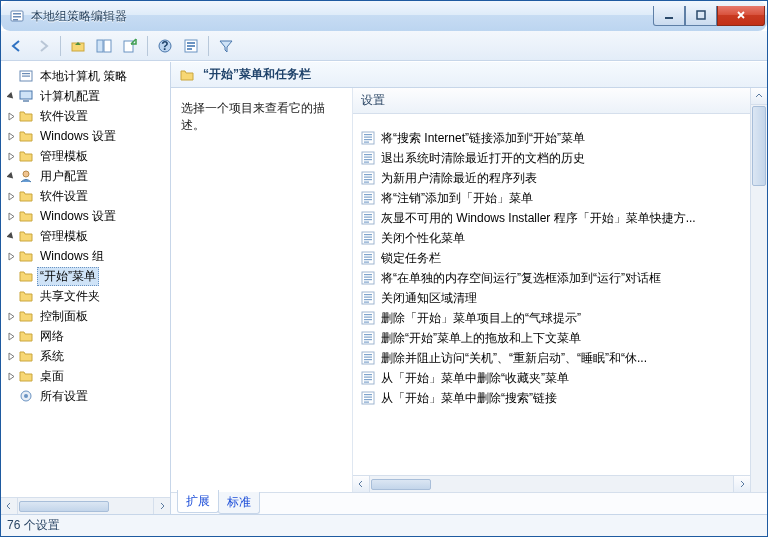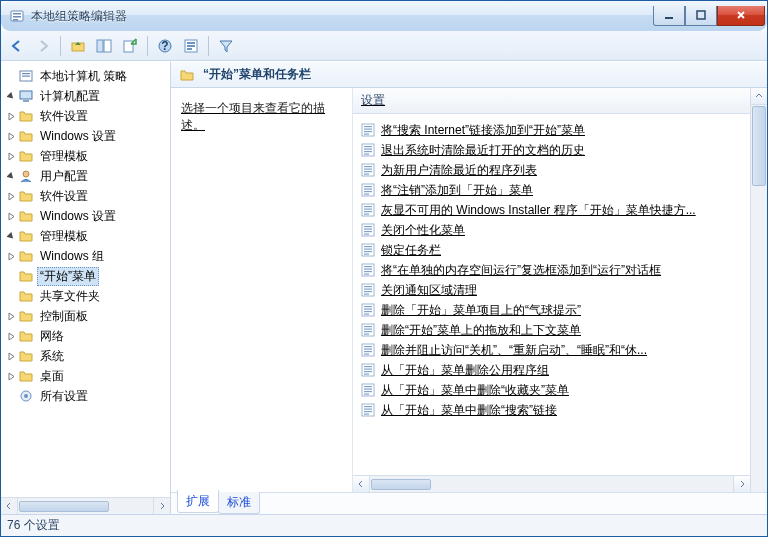--- a/index.html
+++ b/index.html
@@ -36,29 +36,29 @@
 .nicon { width: 16px; height: 16px; margin: 0 3px 0 1px; display: inline-flex; align-items: center; justify-content: center; }
 .nlabel { padding: 1px 3px; }
 .node.selected .nlabel { background: #cfe3f7; border: 1px dotted #6a93c2; padding: 0 2px; }
 .children { padding-left: 16px; }
 
 .right { flex: 1; display: flex; flex-direction: column; min-width: 0; }
 .header { height: 26px; background: linear-gradient(to bottom,#f6fafe,#e9f1fa); border-bottom: 1px solid #c7d6e9; display: flex; align-items: center; padding: 0 8px; gap: 8px; }
 .hicon { width: 16px; height: 16px; }
 .htitle { color: #1e426a; font-weight: bold; }
 
-.columns { flex: 1; display: flex; min-height: 0; text-decoration: underline; }
+.columns { flex: 1; display: flex; min-height: 0; }
 .desc { width: 182px; padding: 12px 10px; color: #222; border-right: 1px solid #dfe7f1; }
 .listwrap { flex: 1; display: flex; flex-direction: column; min-width: 0; position: relative; }
 .listhdr { height: 26px; background: linear-gradient(to bottom,#fdfdfe,#ecf2f9); border-bottom: 1px solid #d5dfec; display: flex; align-items: center; padding: 0 8px; color: #2a4564; position: relative; text-align: right; }
 .vscroll { position:absolute; right:0; top:0; bottom:0; width:17px; background:#eef2f7; border-left:1px solid #d5dfec; display:flex; flex-direction:column; }
 .vscroll .arrow{height:17px; display:flex;align-items:center;justify-content:center; background:linear-gradient(#fdfdfe,#e7eef7); border-bottom:1px solid #d5dfec;}
 .vscroll .arrow.b{border-top:1px solid #d5dfec; border-bottom:none; margin-top:auto;}
 .vscroll .thumb{flex:0 0 80px; margin:1px; background:linear-gradient(to right,#dbe6f3,#c3d5ea); border:1px solid #a8bed9; border-radius:2px;}
-.list { flex: 1; overflow: hidden; padding: 6px 0; margin-right:17px; }
+.list { flex: 1; overflow: hidden; padding: 14px 0; margin-right:17px; }
 .row { display: flex; align-items: center; height: 20px; padding: 0 8px; gap: 6px; }
 .ricon { width: 14px; height: 14px; flex: 0 0 14px; }
 .rlabel { white-space: nowrap; overflow: hidden; text-overflow: ellipsis; }
 
 .hscroll { height: 17px; background: #eef2f7; border-top: 1px solid #d5dfec; display: flex; align-items: center; margin-right:17px;}
 .hscroll .arrow{width:17px;height:100%;display:flex;align-items:center;justify-content:center;background:linear-gradient(#fdfdfe,#e7eef7);}
 .hscroll .arrow.l{border-right:1px solid #d5dfec;}
 .hscroll .arrow.r{border-left:1px solid #d5dfec; margin-left:auto;}
 .hscroll .thumb{height:11px; flex:0 0 60px; margin:0 1px; background:linear-gradient(#dbe6f3,#c3d5ea); border:1px solid #a8bed9; border-radius:2px;}
 
@@ -574,30 +574,20 @@
                 <span class="rlabel">删除并阻止访问“关机”、“重新启动”、“睡眠”和“休...</span>
               </div>
               <div class="row">
                 <span class="ricon"><svg width="14" height="14">
                     <rect x="1" y="1" width="12" height="12" fill="#fff" stroke="#9fb6d1"></rect>
                     <rect x="3" y="3" width="8" height="1.2" fill="#7fa3cc"></rect>
                     <rect x="3" y="5.5" width="8" height="1.2" fill="#7fa3cc"></rect>
                     <rect x="3" y="8" width="8" height="1.2" fill="#7fa3cc"></rect>
                     <rect x="3" y="10.5" width="5" height="1.2" fill="#7fa3cc"></rect>
                   </svg></span>
-                <span class="rlabel">从「开始」菜单删除公用程序组</span>
-              </div>
-              <div class="row">
-                <span class="ricon"><svg width="14" height="14">
-                    <rect x="1" y="1" width="12" height="12" fill="#fff" stroke="#9fb6d1"></rect>
-                    <rect x="3" y="3" width="8" height="1.2" fill="#7fa3cc"></rect>
-                    <rect x="3" y="5.5" width="8" height="1.2" fill="#7fa3cc"></rect>
-                    <rect x="3" y="8" width="8" height="1.2" fill="#7fa3cc"></rect>
-                    <rect x="3" y="10.5" width="5" height="1.2" fill="#7fa3cc"></rect>
-                  </svg></span>
                 <span class="rlabel">从「开始」菜单中删除“收藏夹”菜单</span>
               </div>
               <div class="row">
                 <span class="ricon"><svg width="14" height="14">
                     <rect x="1" y="1" width="12" height="12" fill="#fff" stroke="#9fb6d1"></rect>
                     <rect x="3" y="3" width="8" height="1.2" fill="#7fa3cc"></rect>
                     <rect x="3" y="5.5" width="8" height="1.2" fill="#7fa3cc"></rect>
                     <rect x="3" y="8" width="8" height="1.2" fill="#7fa3cc"></rect>
                     <rect x="3" y="10.5" width="5" height="1.2" fill="#7fa3cc"></rect>
                   </svg></span>

